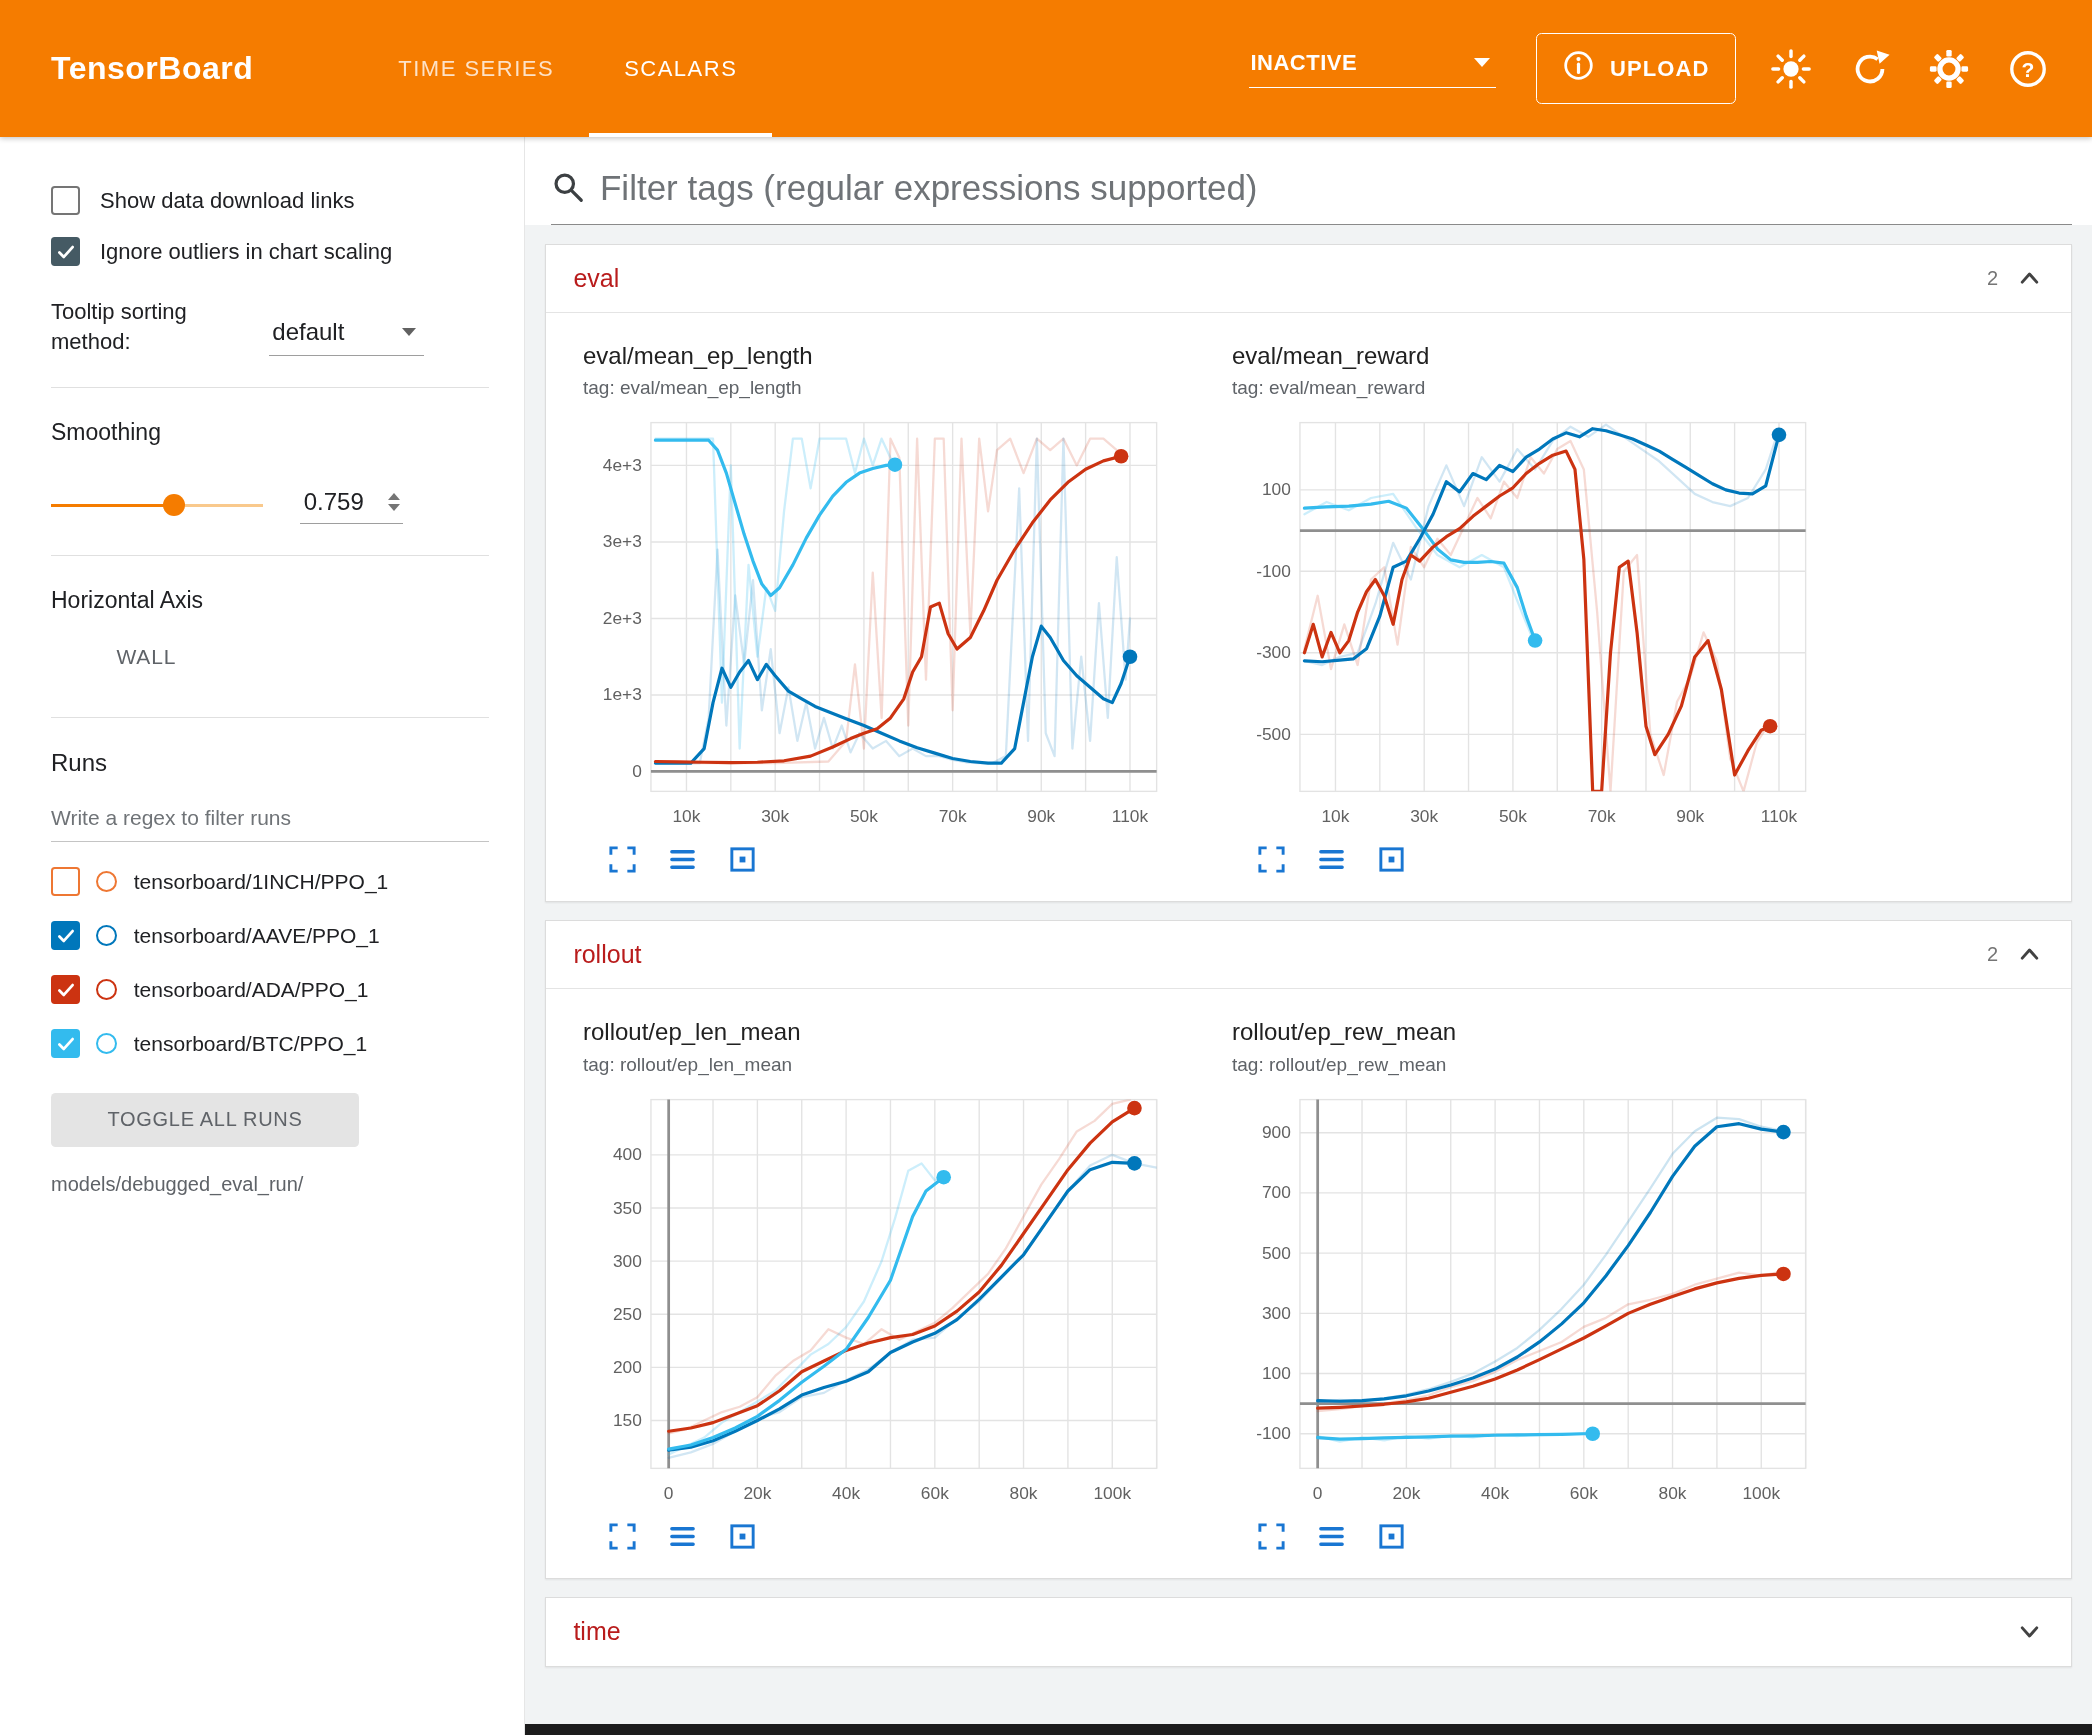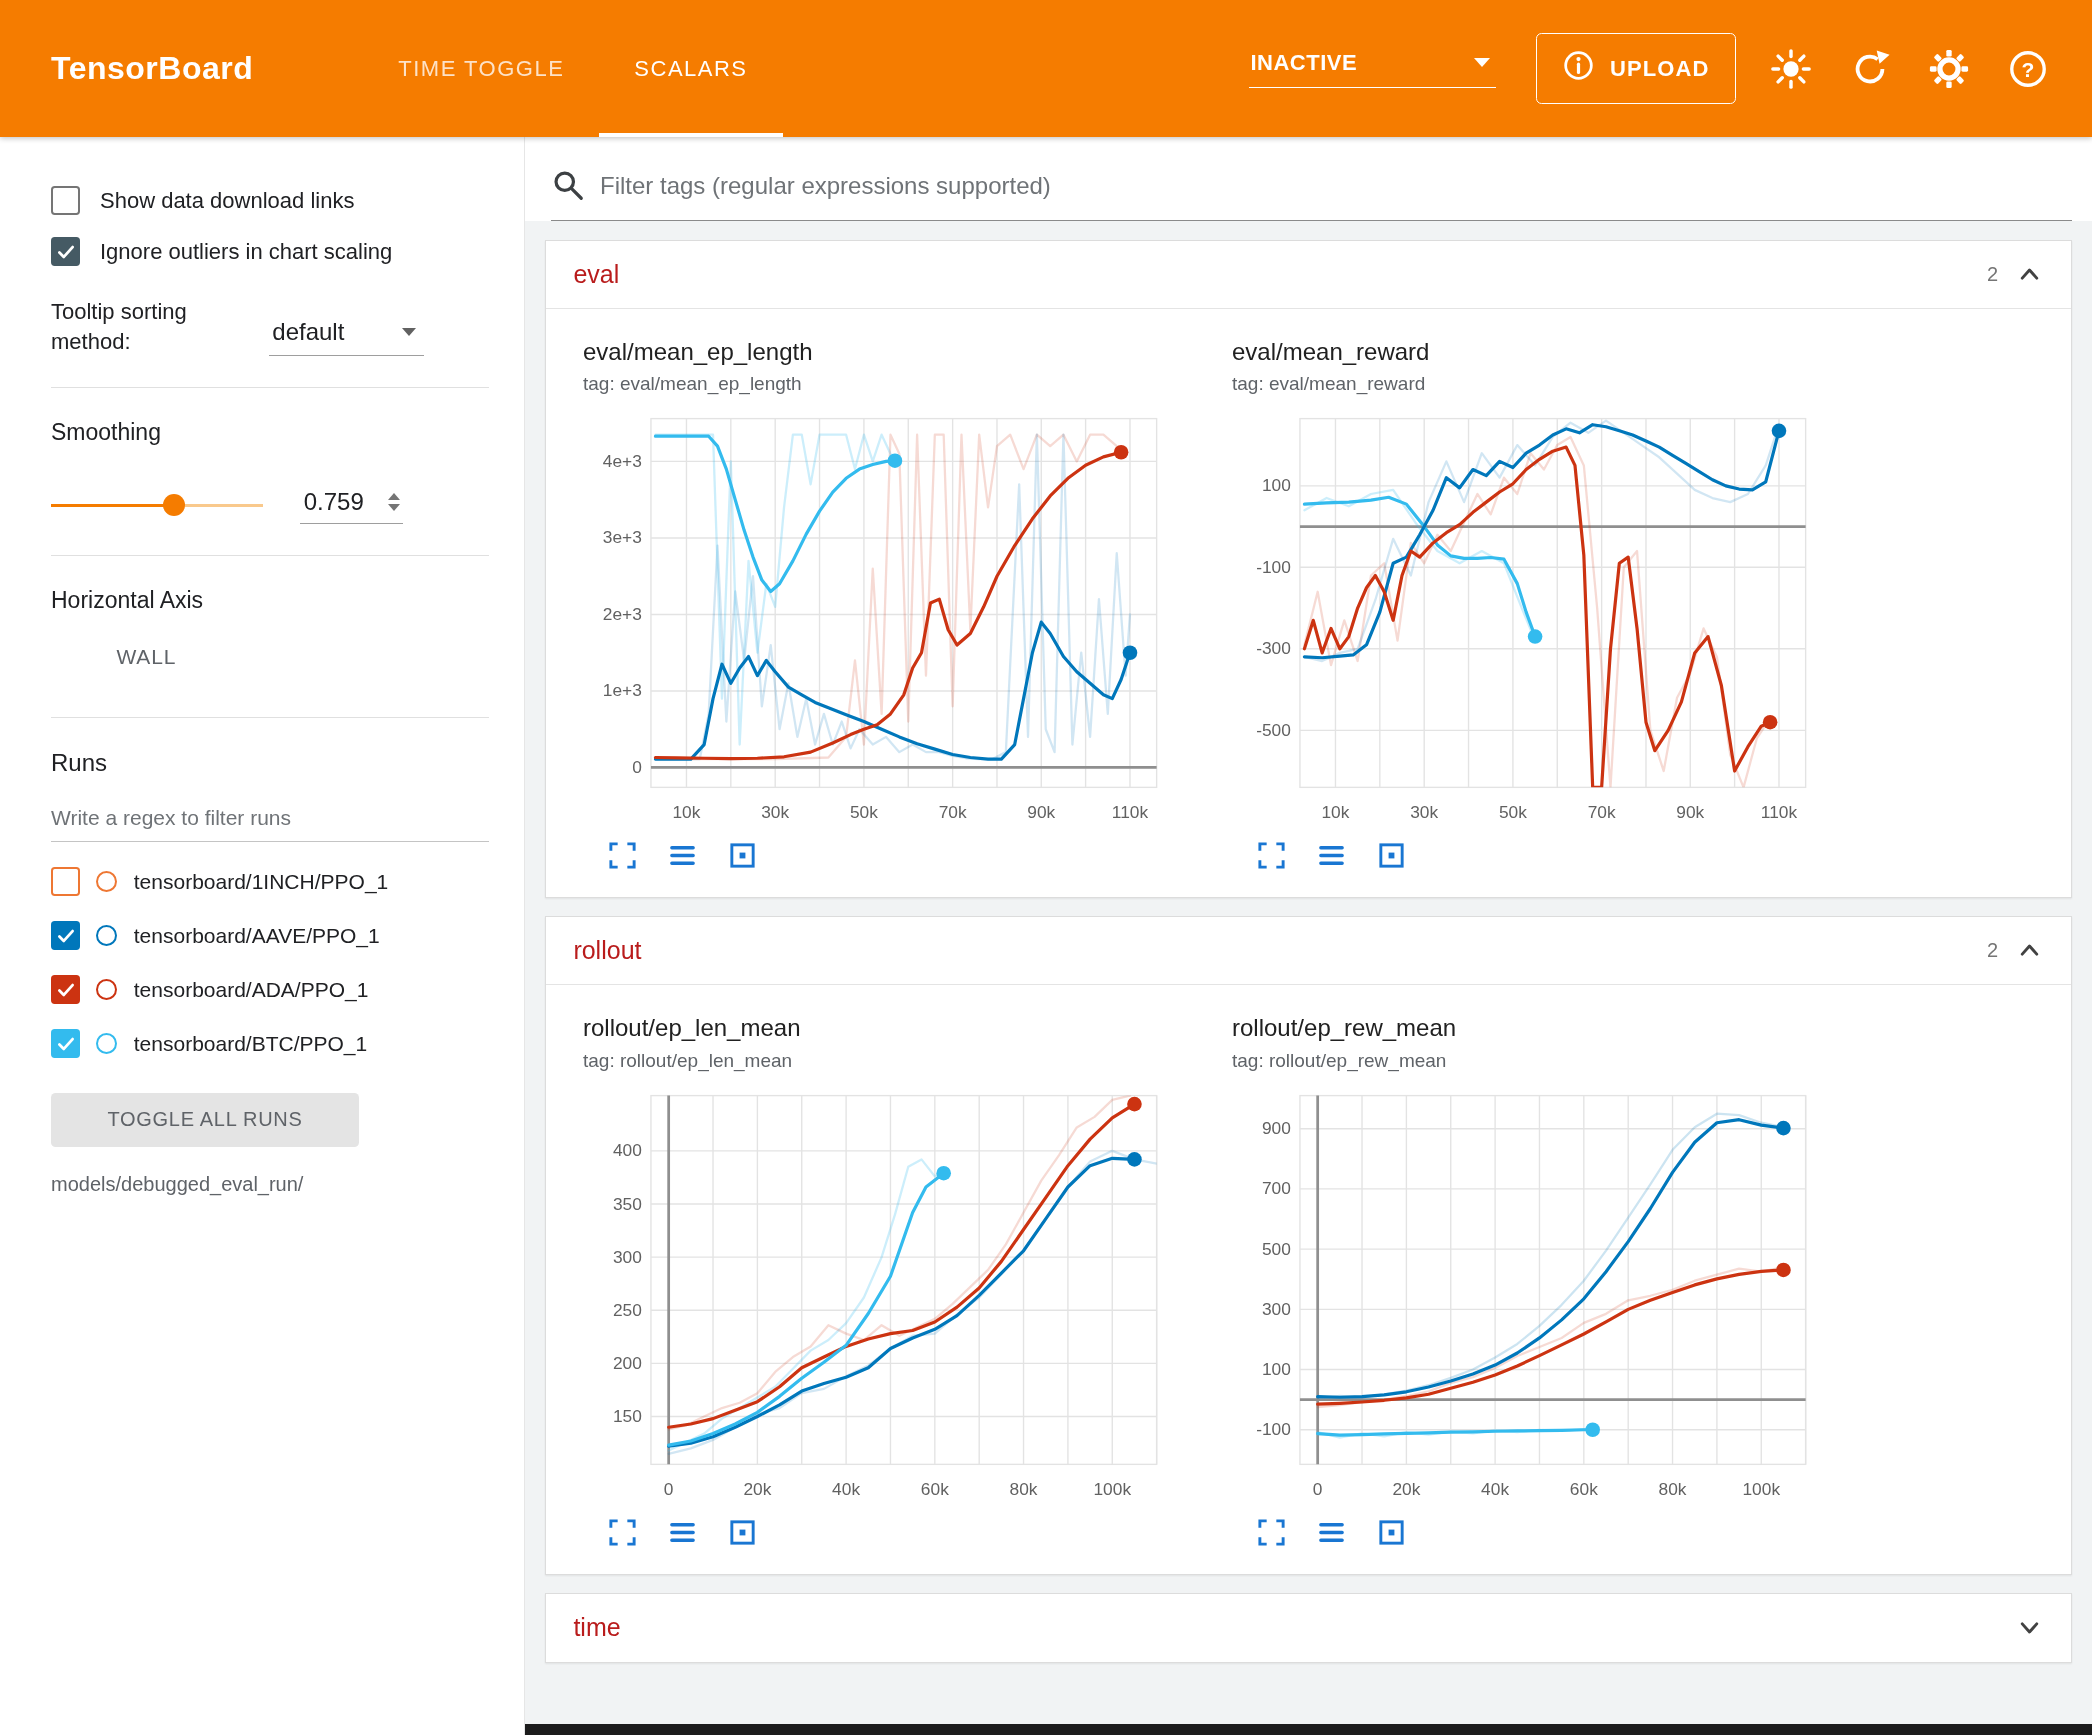--- a/index.html
+++ b/index.html
@@ -58,21 +58,21 @@
   .run-row{display:flex;align-items:center;gap:16.4px;height:54px;cursor:pointer}
   .run-circle{width:21px;height:21px;flex:0 0 21px;border-radius:50%;border:2.7px solid #999;background:#fff}
   .run-label{font-size:21px;white-space:nowrap}
   .toggle-btn{margin-top:22px;width:308px;background:#e4e4e4;color:#5f6368;border:none;border-radius:4.6px;font-size:20px;font-weight:500;letter-spacing:0.7px;padding:15.5px 0;text-align:center;font-family:inherit;cursor:pointer}
   .models-path{margin-top:25.6px;color:#5f6368;font-size:20px}
 
   
   main{flex:1;background:#f1f3f4;display:flex;flex-direction:column;overflow:hidden}
   .filterbar{background:#fff;padding:31px 20px 0 25.6px}
   .filter-inner{display:flex;align-items:center;gap:16.4px;border-bottom:0.9px solid #8a8a8a;padding-bottom:16.4px}
-  .filter-input{flex:1;border:none;outline:none;font-size:24px;color:#202124;font-family:inherit;background:transparent}
+  .filter-input{flex:1;border:none;outline:none;font-size:35px;color:#202124;font-family:inherit;background:transparent}
   .card{background:#fff;border:0.9px solid #dcdcdc;margin:18.3px 20px 0;box-shadow:0 0.9px 1.8px rgba(0,0,0,.07)}
   .card-header{display:flex;align-items:center;height:68px;padding:0 27.4px;border-bottom:0.9px solid #e4e4e4;cursor:pointer}
   .card-header.noborder{border-bottom:none}
   .card-title{font-size:25px;font-weight:500;color:#b91c1c}
   .card-meta{margin-left:auto;display:flex;align-items:center;gap:16.4px;color:#757575;font-size:20px}
   .charts{display:flex;padding:29px 27.4px 25.6px 37px}
   .chart{width:585px;margin-right:64px}
   .chart-title{font-size:24px;color:#212121}
   .chart-tag{font-size:19px;color:#5f6368;margin:7.3px 0 9.1px}
   svg.plot{width:585px;height:429px;display:block}
@@ -82,21 +82,21 @@
   .darkstrip{margin-top:auto;height:11px;background:#1c1c1c}
 </style>
 </head>
 <body>
 
 <div class="app">
 
   <header>
     <div class="logo">TensorBoard</div>
     <nav class="tabs">
-      <div class="tab">TIME TOGGLE</div>
+      <div class="tab">TIME SERIES</div>
       <div class="tab active">SCALARS</div>
     </nav>
     <div class="header-right">
       <div class="status-select">
         <div class="status-row">
           <span>INACTIVE</span>
           <span class="caret-down-white"></span>
         </div>
       </div>
       <button class="upload-btn">

